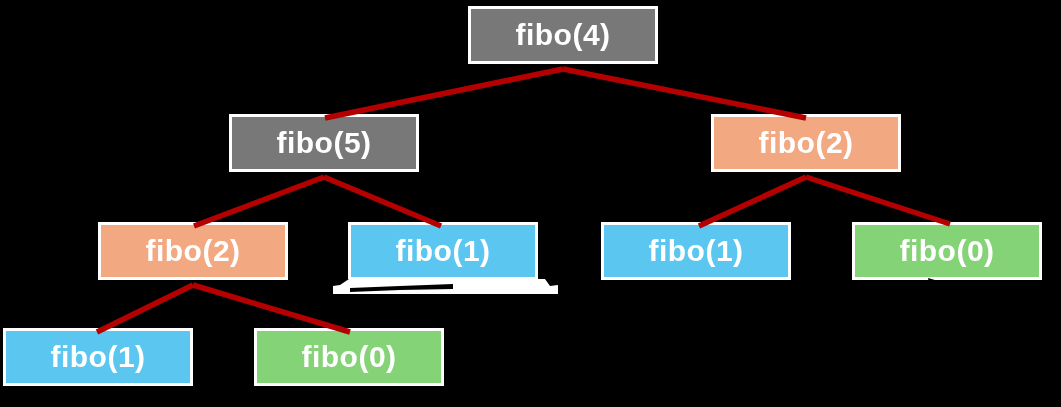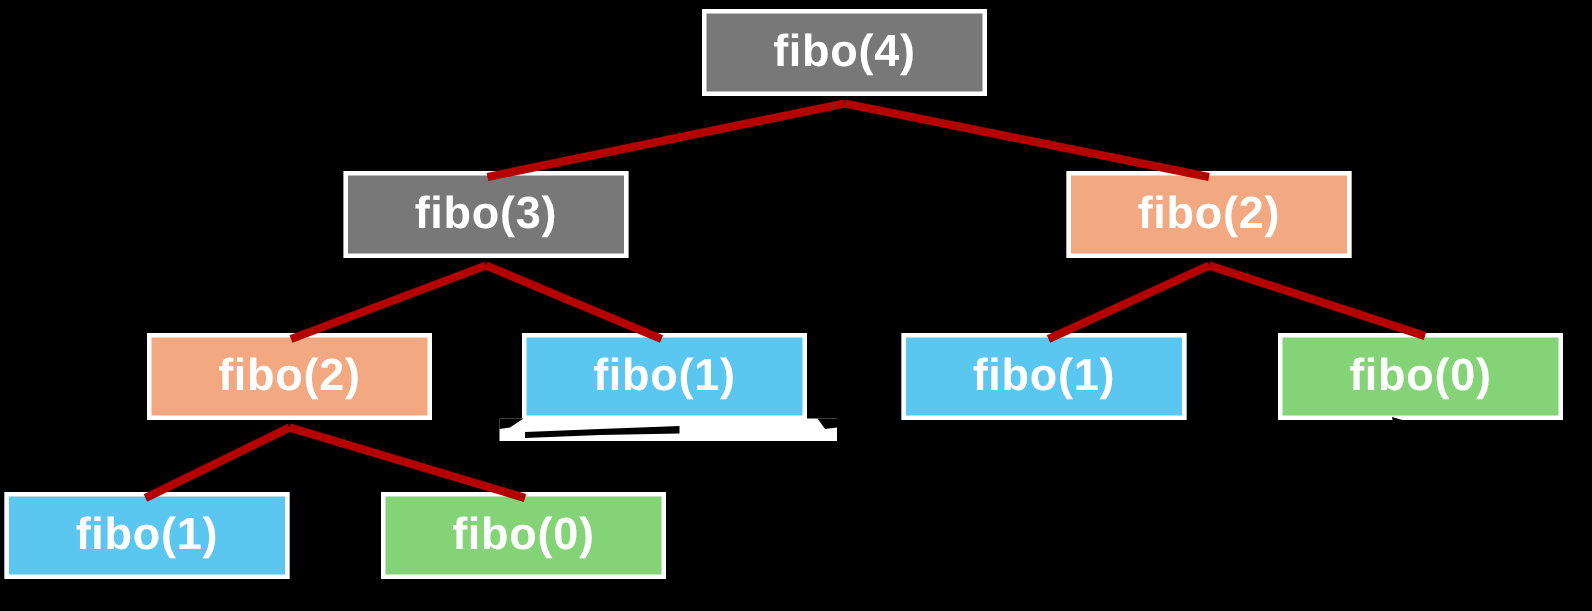--- a/index.html
+++ b/index.html
@@ -33,21 +33,21 @@
 </style>
 </head>
 <body>
 
 <div id="canvas">
   <div id="nodes">
       <div class="node" style="left: 468px; top: 6px; background: rgb(120, 120, 120);">
         <span class="node-label">fibo(4)</span>
       </div>
       <div class="node" style="left: 229px; top: 114px; background: rgb(120, 120, 120);">
-        <span class="node-label">fibo(3)</span>
+        <span class="node-label">fibo(5)</span>
       </div>
       <div class="node" style="left: 711px; top: 114px; background: rgb(242, 168, 128);">
         <span class="node-label">fibo(2)</span>
       </div>
       <div class="node" style="left: 98px; top: 222px; background: rgb(242, 168, 128);">
         <span class="node-label">fibo(2)</span>
       </div>
       <div class="node" style="left: 348px; top: 222px; background: rgb(91, 198, 239);">
         <span class="node-label">fibo(1)</span>
       </div>

